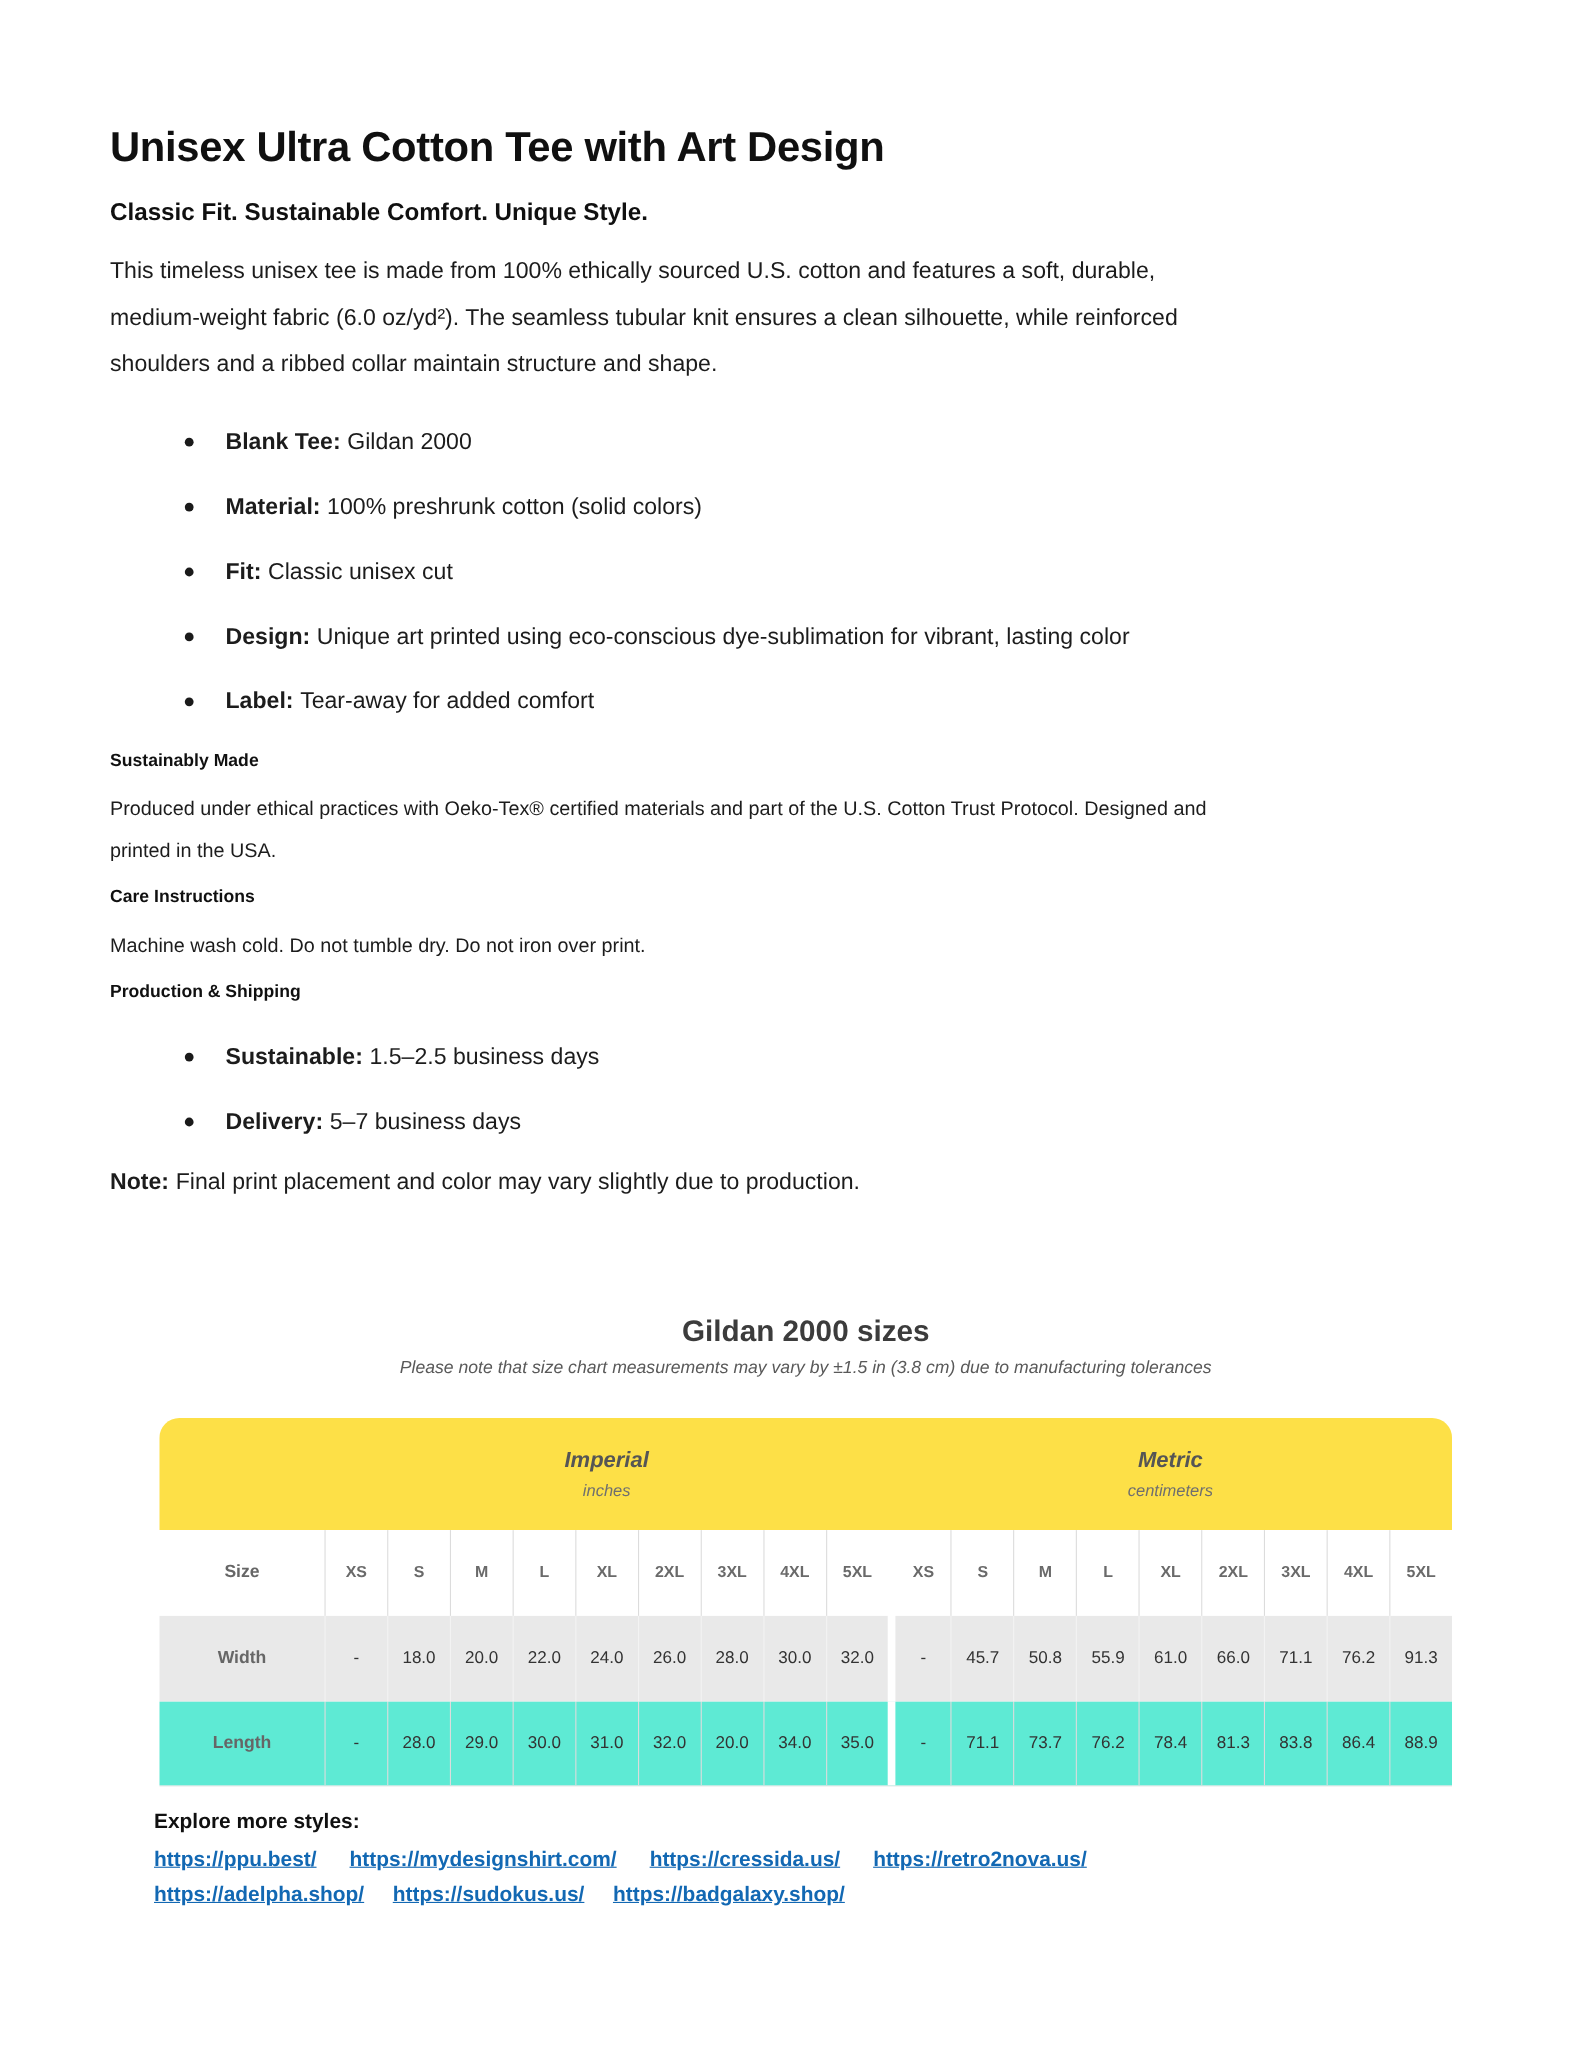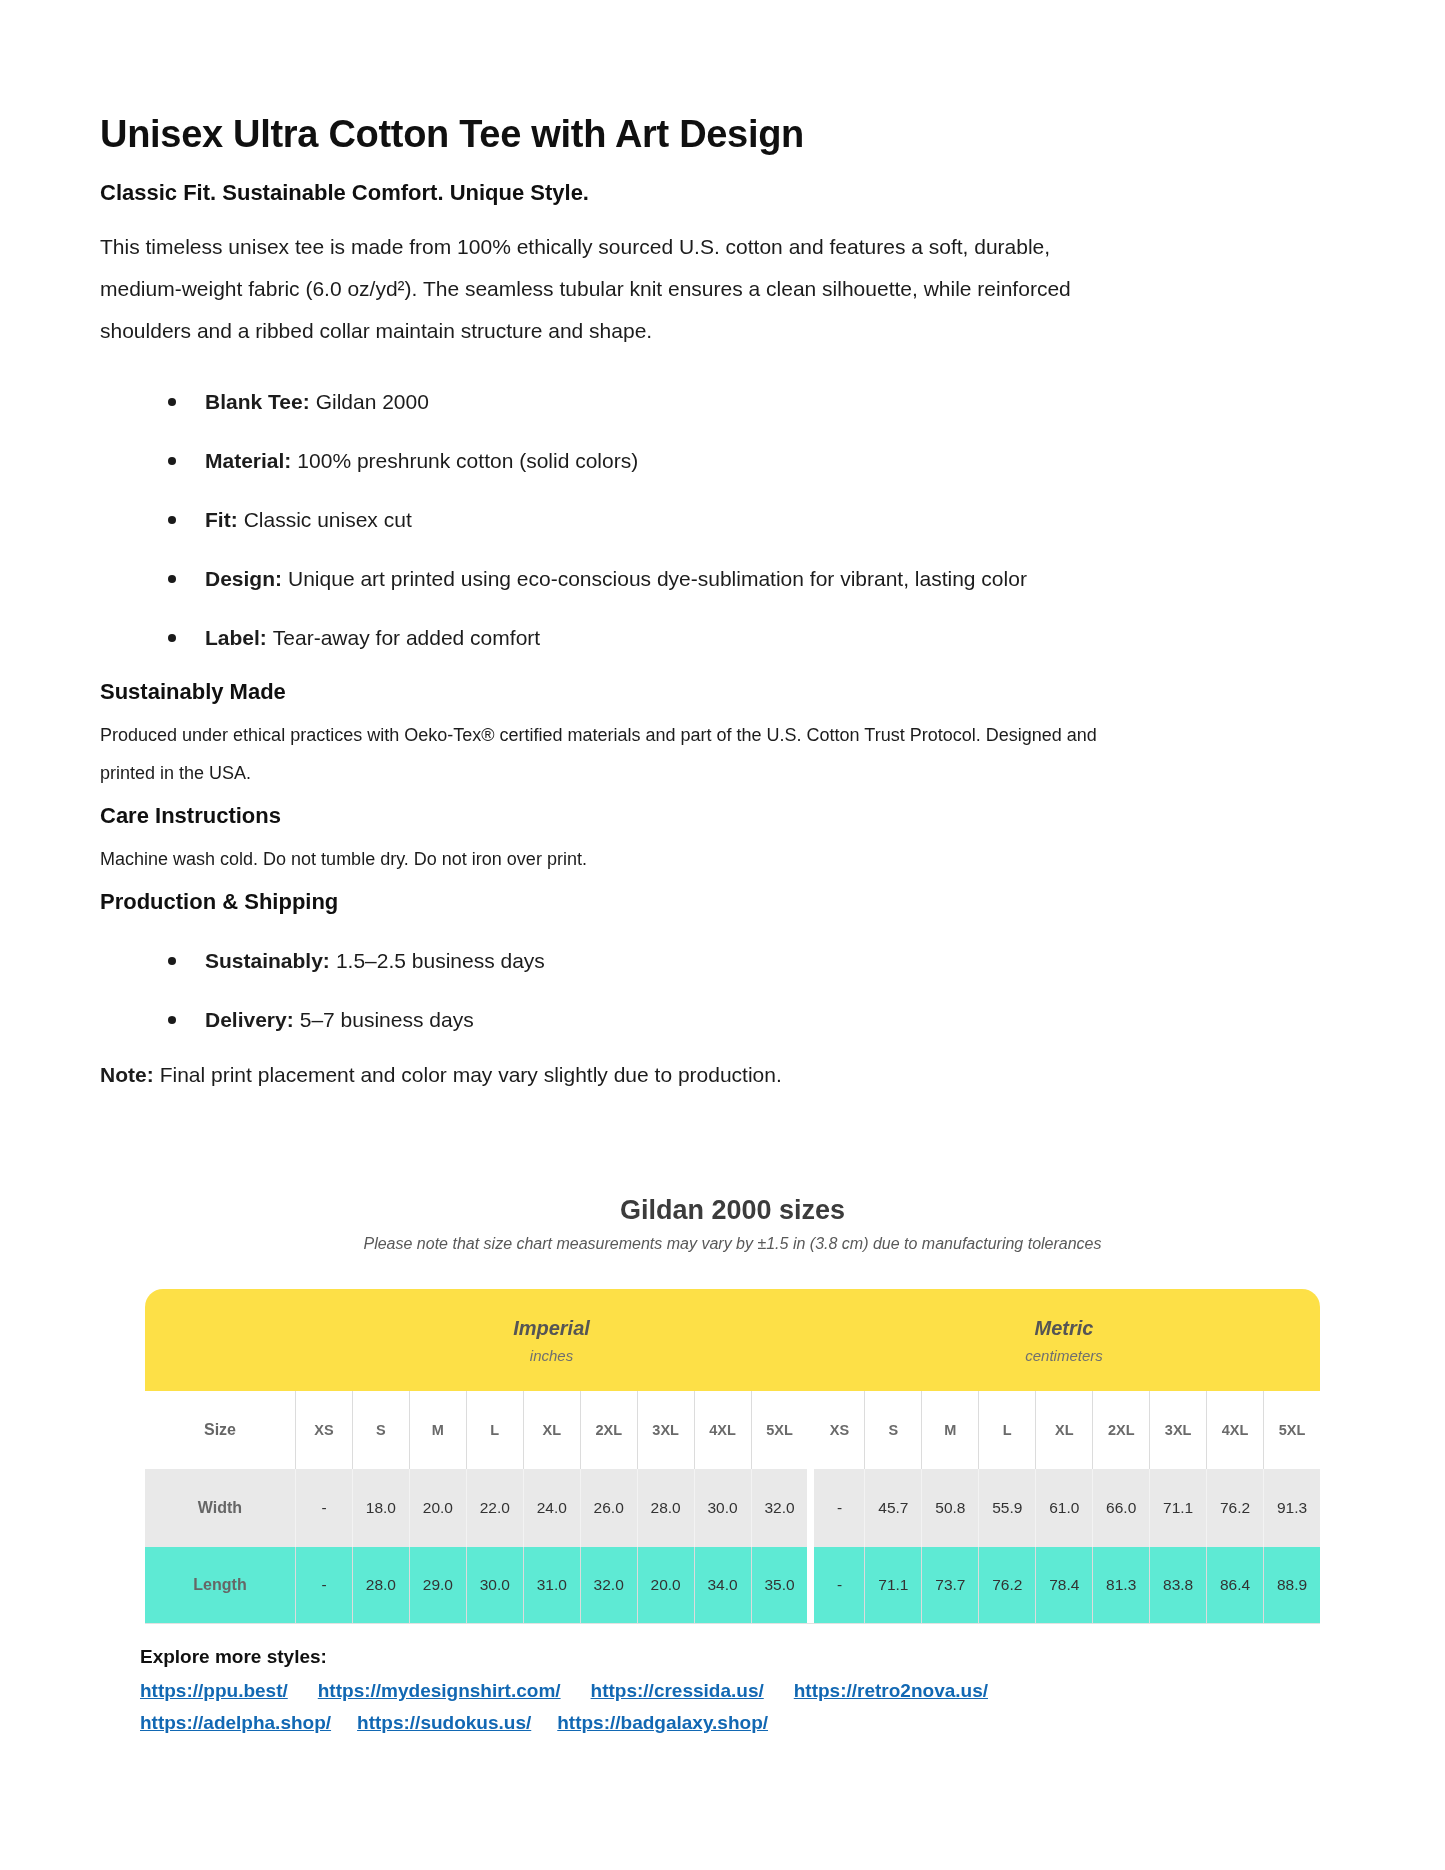--- a/index.html
+++ b/index.html
@@ -9,21 +9,21 @@
   }
   .doc { position:absolute; left:100px; top:0; width:1035px; }
   .title { margin:112px 0 0; font-size:38px; line-height:44px; font-weight:700; color:#101010; letter-spacing:-0.3px; }
   .subtitle { margin-top:24px; font-size:22px; line-height:26px; font-weight:700; color:#101010; }
   .intro { margin-top:20px; font-size:21px; line-height:42px; color:#1c1c1c; width:1018px; }
   ul.feature-list { list-style:none; margin:37px 0 0; padding:0; }
   li.feature { position:relative; padding-left:105px; font-size:21px; line-height:26px; margin-bottom:33px;margin-top:16px; }
   li.feature:last-child { margin-bottom:4px; }
   .dot { position:absolute; left:68px; top:9px; width:8px; height:8px; border-radius:50%; background:#1a1a1a; }
   .lead { font-weight:700; margin-right:6px; }
-  .sec-heading { margin:12px 0 0; font-size:22px; line-height:24px; font-weight:700; color:#101010; }
+  .sec-heading { margin:12px 0 0; font-size:16px; line-height:24px; font-weight:700; color:#101010; }
   .sec-heading.first { margin-top:29px; }
   .sec-body { margin:12px 0 0; font-size:18px; line-height:38px; width:1018px; }
   .note-line { margin:29px 0 0; font-size:21px; line-height:26px; }
 
   
   .chart-wrap { position:absolute; left:145px; top:1196px; width:1175px; }
   .chart-title { text-align:center; font-size:27px; line-height:28px; font-weight:700; color:#3c3c3c; }
   .chart-note { text-align:center; margin-top:10px; font-size:16px; line-height:19px; font-style:italic; color:#595959; }
   .size-table { margin-top:36px; border-bottom:1px solid #e2e2e2; }
   .band { display:grid; grid-template-columns:150px 513px 512px; height:102px; background:#fde047; border-radius:18px 18px 0 0; }
@@ -83,21 +83,21 @@
   <h2 class="sec-heading first">Sustainably Made</h2>
   <p class="sec-body">Produced under ethical practices with Oeko-Tex® certified materials and part of the U.S. Cotton Trust Protocol. Designed and printed in the USA.</p>
 
   <h2 class="sec-heading">Care Instructions</h2>
   <p class="sec-body">Machine wash cold. Do not tumble dry. Do not iron over print.</p>
 
   <h2 class="sec-heading">Production &amp; Shipping</h2>
   <ul class="feature-list" style="margin-top:34px;">
     <li class="feature">
       <span class="dot"></span>
-      <span class="lead">Sustainably:</span><span>1.5–2.5 business days</span>
+      <span class="lead">Sustainable:</span><span>1.5–2.5 business days</span>
     </li>
     <li class="feature">
       <span class="dot"></span>
       <span class="lead">Delivery:</span><span>5–7 business days</span>
     </li>
   </ul>
 
   <p class="note-line">
     <span class="lead">Note:</span><span>Final print placement and color may vary slightly due to production.</span>
   </p>

